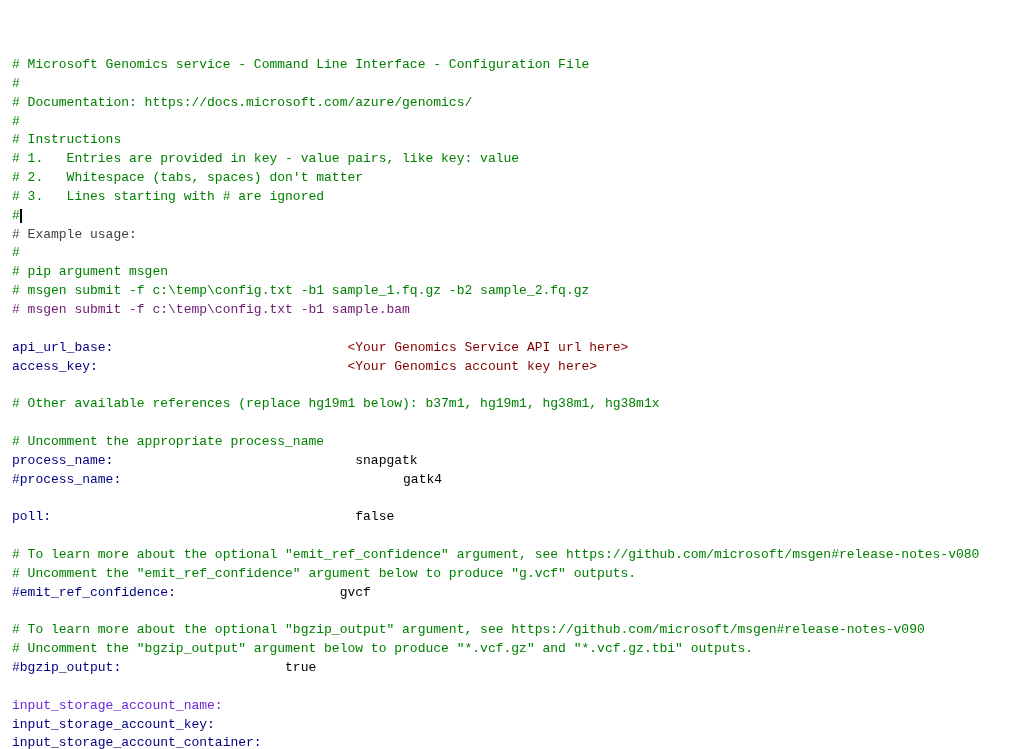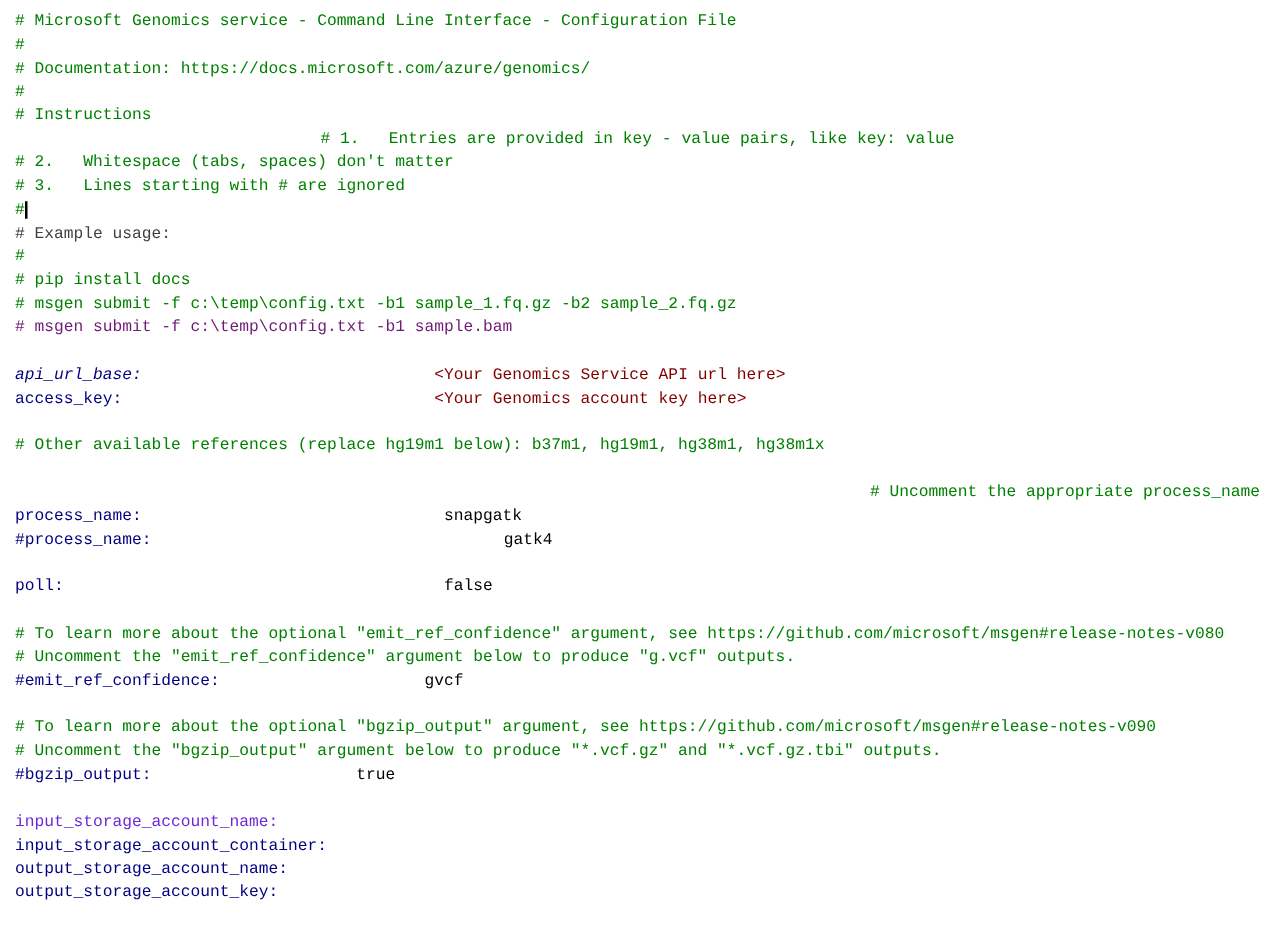--- a/index.html
+++ b/index.html
@@ -35,51 +35,52 @@
       animation: blink 1s step-end infinite;
     }
     @keyframes blink {
       50% { opacity: 0; }
     }
   </style>
 </head>
 <body>
 
 <div id="code-container">
-<span class="code-line" style="color: rgb(0, 128, 0);"># Microsoft Genomics service - Command Line Interface - Configuration File</span>
+<span class="code-line" style="color: rgb(0, 128, 0); margin-top: 48px;"># Microsoft Genomics service - Command Line Interface - Configuration File</span>
     <span class="code-line" style="color: rgb(0, 128, 0);">#</span>
     <span class="code-line" style="color: rgb(0, 128, 0);"># Documentation: https://docs.microsoft.com/azure/genomics/</span>
     <span class="code-line" style="color: rgb(0, 128, 0);">#</span>
     <span class="code-line" style="color: rgb(0, 128, 0);"># Instructions</span>
-    <span class="code-line" style="color: rgb(0, 128, 0); text-align: center;"># 1.   Entries are provided in key - value pairs, like key: value</span>
+    <span class="code-line" style="color: rgb(0, 128, 0);"># 1.   Entries are provided in key - value pairs, like key: value</span>
     <span class="code-line" style="color: rgb(0, 128, 0);"># 2.   Whitespace (tabs, spaces) don't matter</span>
     <span class="code-line" style="color: rgb(0, 128, 0);"># 3.   Lines starting with # are ignored</span>
     <span class="code-line" style="color: rgb(0, 128, 0);">#<span class="cursor"></span></span>
     <span class="code-line" style="color: #404040;"># Example usage:</span>
     <span class="code-line" style="color: rgb(0, 128, 0);">#</span>
-    <span class="code-line" style="color: rgb(0, 128, 0);"># pip install docs</span>
+    <span class="code-line" style="color: rgb(0, 128, 0);"># pip argument msgen</span>
     <span class="code-line" style="color: rgb(0, 128, 0);"># msgen submit -f c:\temp\config.txt -b1 sample_1.fq.gz -b2 sample_2.fq.gz</span>
     <span class="code-line" style="color: #701a75;"># msgen submit -f c:\temp\config.txt -b1 sample.bam</span>
     <span class="code-line">&nbsp;</span>
-    <span class="code-line"><span style="color: rgb(0, 0, 128); font-style: italic;">api_url_base:</span><span>                              </span><span style="color: rgb(128, 0, 0);">&lt;Your Genomics Service API url here&gt;</span></span>
+    <span class="code-line"><span style="color: rgb(0, 0, 128);">api_url_base:</span><span>                              </span><span style="color: rgb(128, 0, 0);">&lt;Your Genomics Service API url here&gt;</span></span>
     <span class="code-line"><span style="color: rgb(0, 0, 128); text-align: center;">access_key:</span><span>                                </span><span style="color: rgb(128, 0, 0);">&lt;Your Genomics account key here&gt;</span></span>
     <span class="code-line">&nbsp;</span>
     <span class="code-line" style="color: rgb(0, 128, 0);"># Other available references (replace hg19m1 below): b37m1, hg19m1, hg38m1, hg38m1x</span>
     <span class="code-line">&nbsp;</span>
-    <span class="code-line" style="color: rgb(0, 128, 0); text-align: right;"># Uncomment the appropriate process_name</span>
+    <span class="code-line" style="color: rgb(0, 128, 0);"># Uncomment the appropriate process_name</span>
     <span class="code-line"><span style="color: rgb(0, 0, 128);">process_name:</span><span>                               </span><span style="color: rgb(0, 0, 0);">snapgatk</span></span>
     <span class="code-line"><span style="color: rgb(0, 0, 128); text-align: right;">#process_name:</span><span>                              </span><span style="color: rgb(0, 0, 0); margin-left: 40px;"> gatk4</span></span>
     <span class="code-line">&nbsp;</span>
     <span class="code-line"><span style="color: rgb(0, 0, 128);">poll:</span><span>                                       </span><span style="color: rgb(0, 0, 0);">false</span></span>
     <span class="code-line">&nbsp;</span>
     <span class="code-line" style="color: rgb(0, 128, 0);"># To learn more about the optional "emit_ref_confidence" argument, see https://github.com/microsoft/msgen#release-notes-v080</span>
     <span class="code-line" style="color: rgb(0, 128, 0);"># Uncomment the "emit_ref_confidence" argument below to produce "g.vcf" outputs.</span>
     <span class="code-line"><span style="color: rgb(0, 0, 128);">#emit_ref_confidence:</span><span>                     </span><span style="color: rgb(0, 0, 0);">gvcf</span></span>
     <span class="code-line">&nbsp;</span>
     <span class="code-line" style="color: rgb(0, 128, 0);"># To learn more about the optional "bgzip_output" argument, see https://github.com/microsoft/msgen#release-notes-v090</span>
     <span class="code-line" style="color: rgb(0, 128, 0);"># Uncomment the "bgzip_output" argument below to produce "*.vcf.gz" and "*.vcf.gz.tbi" outputs.</span>
     <span class="code-line"><span style="color: rgb(0, 0, 128);">#bgzip_output:</span><span>                     </span><span style="color: rgb(0, 0, 0);">true</span></span>
     <span class="code-line">&nbsp;</span>
     <span class="code-line"><span style="color: #6d28d9;">input_storage_account_name:</span></span>
+    <span class="code-line"><span style="color: rgb(0, 0, 128);">input_storage_account_key:</span></span>
     <span class="code-line"><span style="color: rgb(0, 0, 128);">input_storage_account_container:</span></span>
     <span class="code-line"><span style="color: rgb(0, 0, 128);">output_storage_account_name:</span></span>
     <span class="code-line"><span style="color: rgb(0, 0, 128);">output_storage_account_key:</span></span>
   </div>
 
 </body></html>

